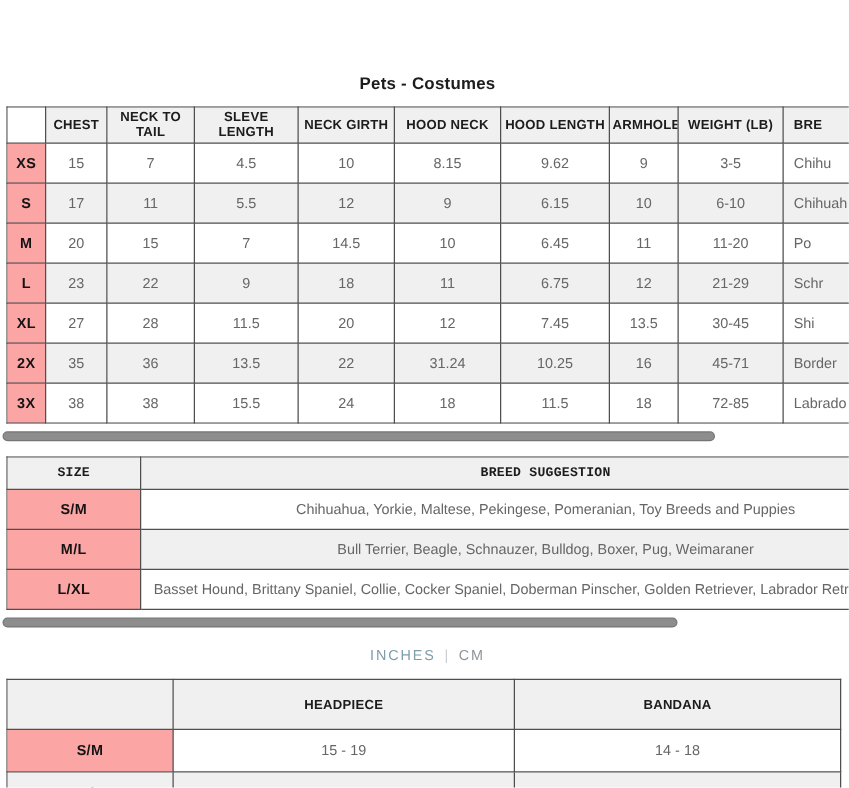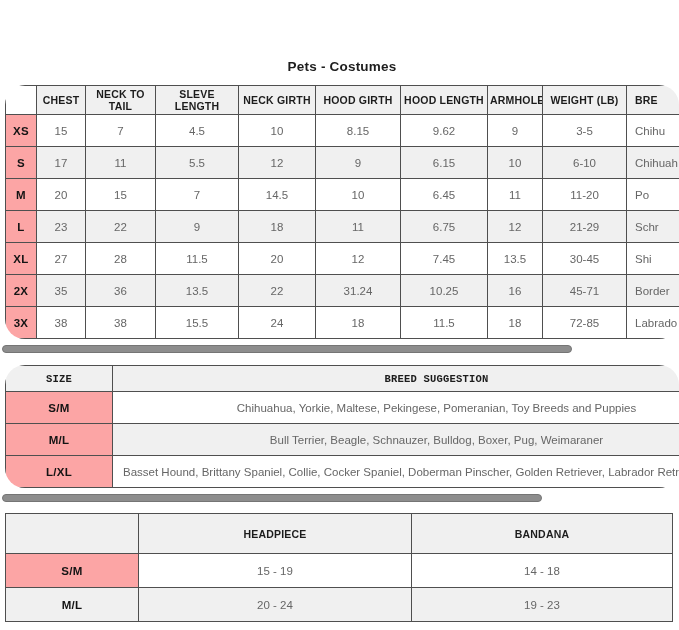--- a/index.html
+++ b/index.html
@@ -18,21 +18,21 @@
     -webkit-font-smoothing:antialiased;
   }
   .page{padding:12px 0 0 5px;width:674px;margin-top:47px;}
   h2.section-title{
     margin:0;text-align:center;
     font-size:13.5px;line-height:16px;font-weight:700;color:var(--dark);
     letter-spacing:.2px;
   }
   h2.t1{margin-top:0;}
   h2.t2{margin-top:17px;}
-  .scrollwrap{width:674px;overflow:hidden;border-radius:20px;}
+  .scrollwrap{width:674px;overflow:hidden;}
   table{
     border-collapse:collapse;table-layout:fixed;
     background:#fff;
   }
   #costumes-table{width:796px;}
   #accessories-table{width:755px;}
   #headwear-table{width:667px;margin-top:11px;}
   th,td{
     border:1px solid var(--border);
     text-align:center;vertical-align:middle;
@@ -104,21 +104,21 @@
           <col style="width: 84px;">
           <col style="width: 175px;">
         </colgroup>
         <thead>
           <tr>
             <th class="corner"></th>
             <th>CHEST</th>
             <th>NECK TO TAIL</th>
             <th>SLEVE LENGTH</th>
             <th>NECK GIRTH</th>
-            <th>HOOD GIRTH</th>
+            <th>HOOD NECK</th>
             <th>HOOD LENGTH</th>
             <th>ARMHOLE</th>
             <th>WEIGHT (LB)</th>
             <th class="breed-head">BRE</th>
           </tr>
         </thead>
         <tbody>
           <tr>
             <td class="size-cell">XS</td>
             <td class="val">15</td>
@@ -236,20 +236,23 @@
             <td class="size-cell">L/XL</td>
             <td class="val cell-clip">Basset Hound, Brittany Spaniel, Collie, Cocker Spaniel, Doberman Pinscher, Golden Retriever, Labrador Retriever, Pitbull, Sib</td>
           </tr>
         </tbody>
       </table>
   </div>
   <div class="hscrollbar">
     <div class="thumb thumb-2"></div>
   </div>
 
+  <div class="unit-row">
+    <span class="unit-inches">INCHES</span><span class="unit-divider">|</span><span class="unit-cm">CM</span>
+  </div>
 
   <div class="tablewrap3">
     <table id="headwear-table" class="striped-rows">
         <colgroup>
           <col style="width: 133px;">
           <col style="width: 273px;">
           <col style="width: 261px;">
         </colgroup>
         <thead>
           <tr>

